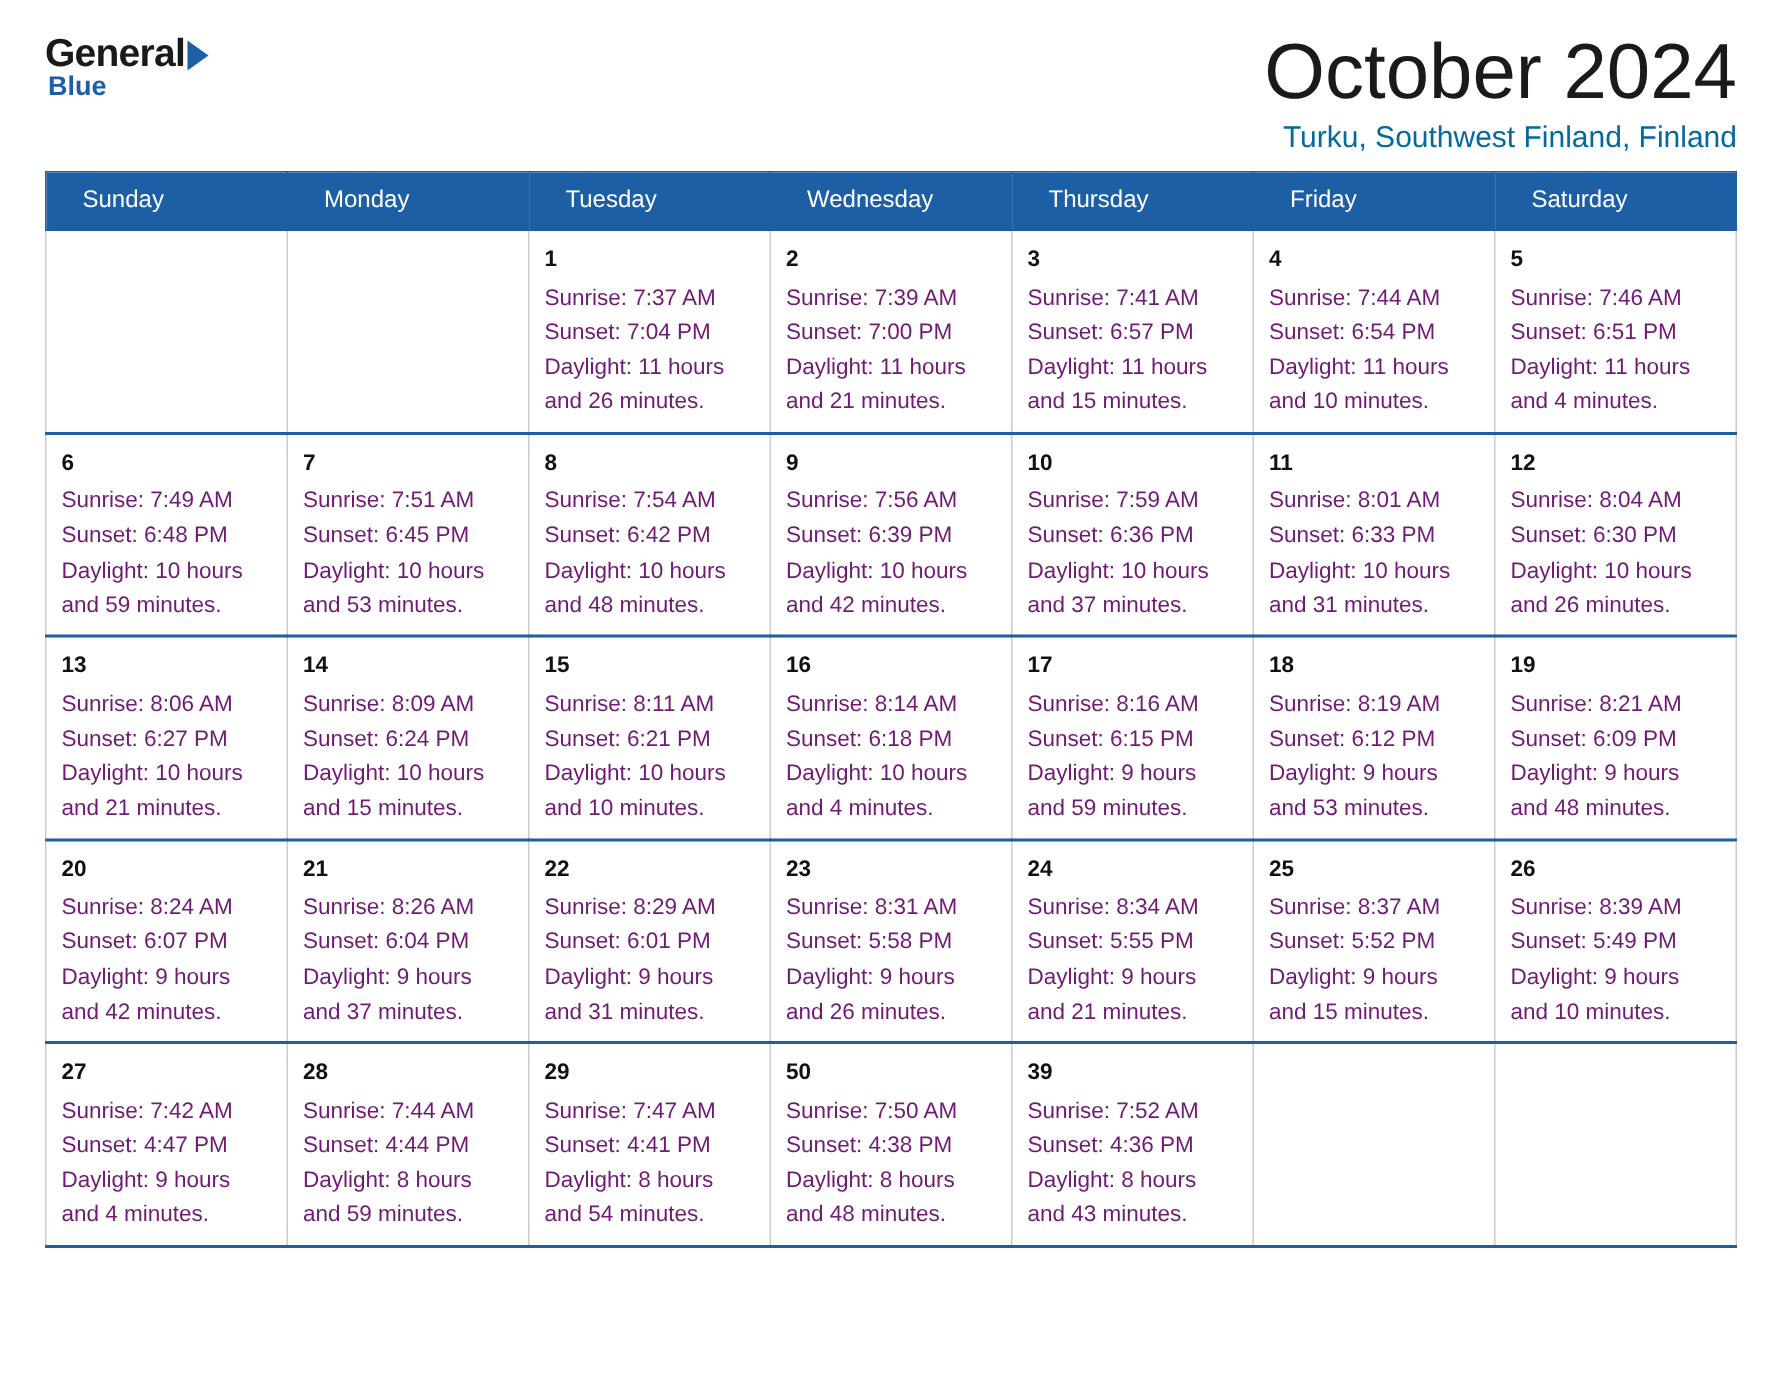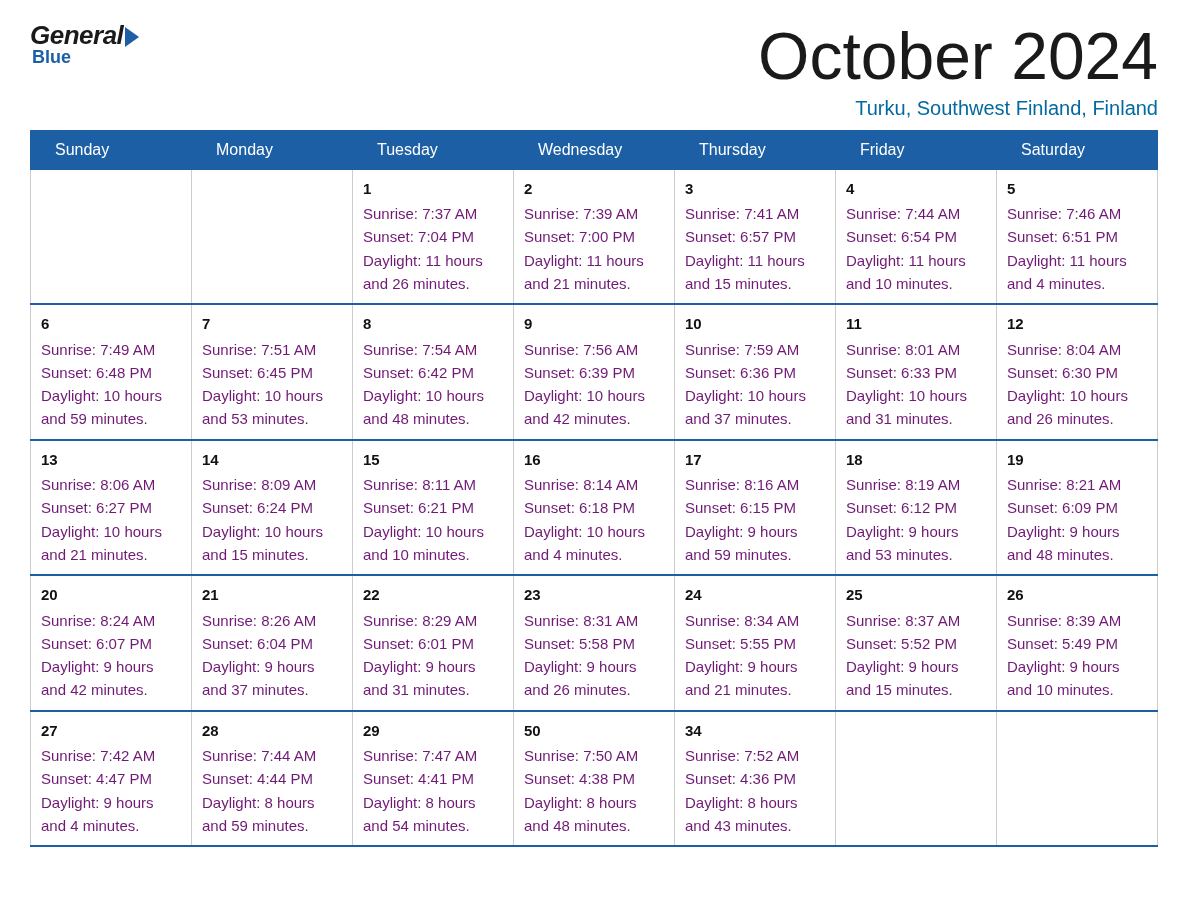--- a/index.html
+++ b/index.html
@@ -17,21 +17,20 @@
       margin-bottom: 10px;
     }
     .logo {
       display: flex;
       flex-direction: column;
       align-items: flex-start;
     }
     .logo-text {
       display: flex;
       align-items: center;
-      font-style: italic;
     }
     .logo-general {
       font-size: 26px;
       font-weight: bold;
       color: #1a1a1a;
       letter-spacing: -0.5px;
     }
     .logo-arrow {
       width: 0;
       height: 0;
@@ -45,21 +44,21 @@
       font-size: 18px;
       color: #1c5fa5;
       font-weight: bold;
       margin-left: 2px;
       margin-top: -4px;
     }
     .title-section {
       text-align: right;
     }
     .month-title {
-      font-size: 66px;
+      font-size: 52px;
       font-weight: normal;
       color: #1a1a1a;
       line-height: 1.1;
     }
     .location {
       font-size: 20px;
       color: #0369a1;
       margin-top: 4px;
     }
     table {
@@ -261,20 +260,20 @@
         </td>
         <td>
           <span class="day-number">29</span>
           <div class="day-info">Sunrise: 7:47 AM<br>Sunset: 4:41 PM<br>Daylight: 8 hours<br>and 54 minutes.</div>
         </td>
         <td>
           <span class="day-number">50</span>
           <div class="day-info">Sunrise: 7:50 AM<br>Sunset: 4:38 PM<br>Daylight: 8 hours<br>and 48 minutes.</div>
         </td>
         <td>
-          <span class="day-number">34</span>
+          <span class="day-number">39</span>
           <div class="day-info">Sunrise: 7:52 AM<br>Sunset: 4:36 PM<br>Daylight: 8 hours<br>and 43 minutes.</div>
         </td>
         <td></td>
         <td></td>
       </tr>
     </tbody>
 </table>
 
 </body></html>

